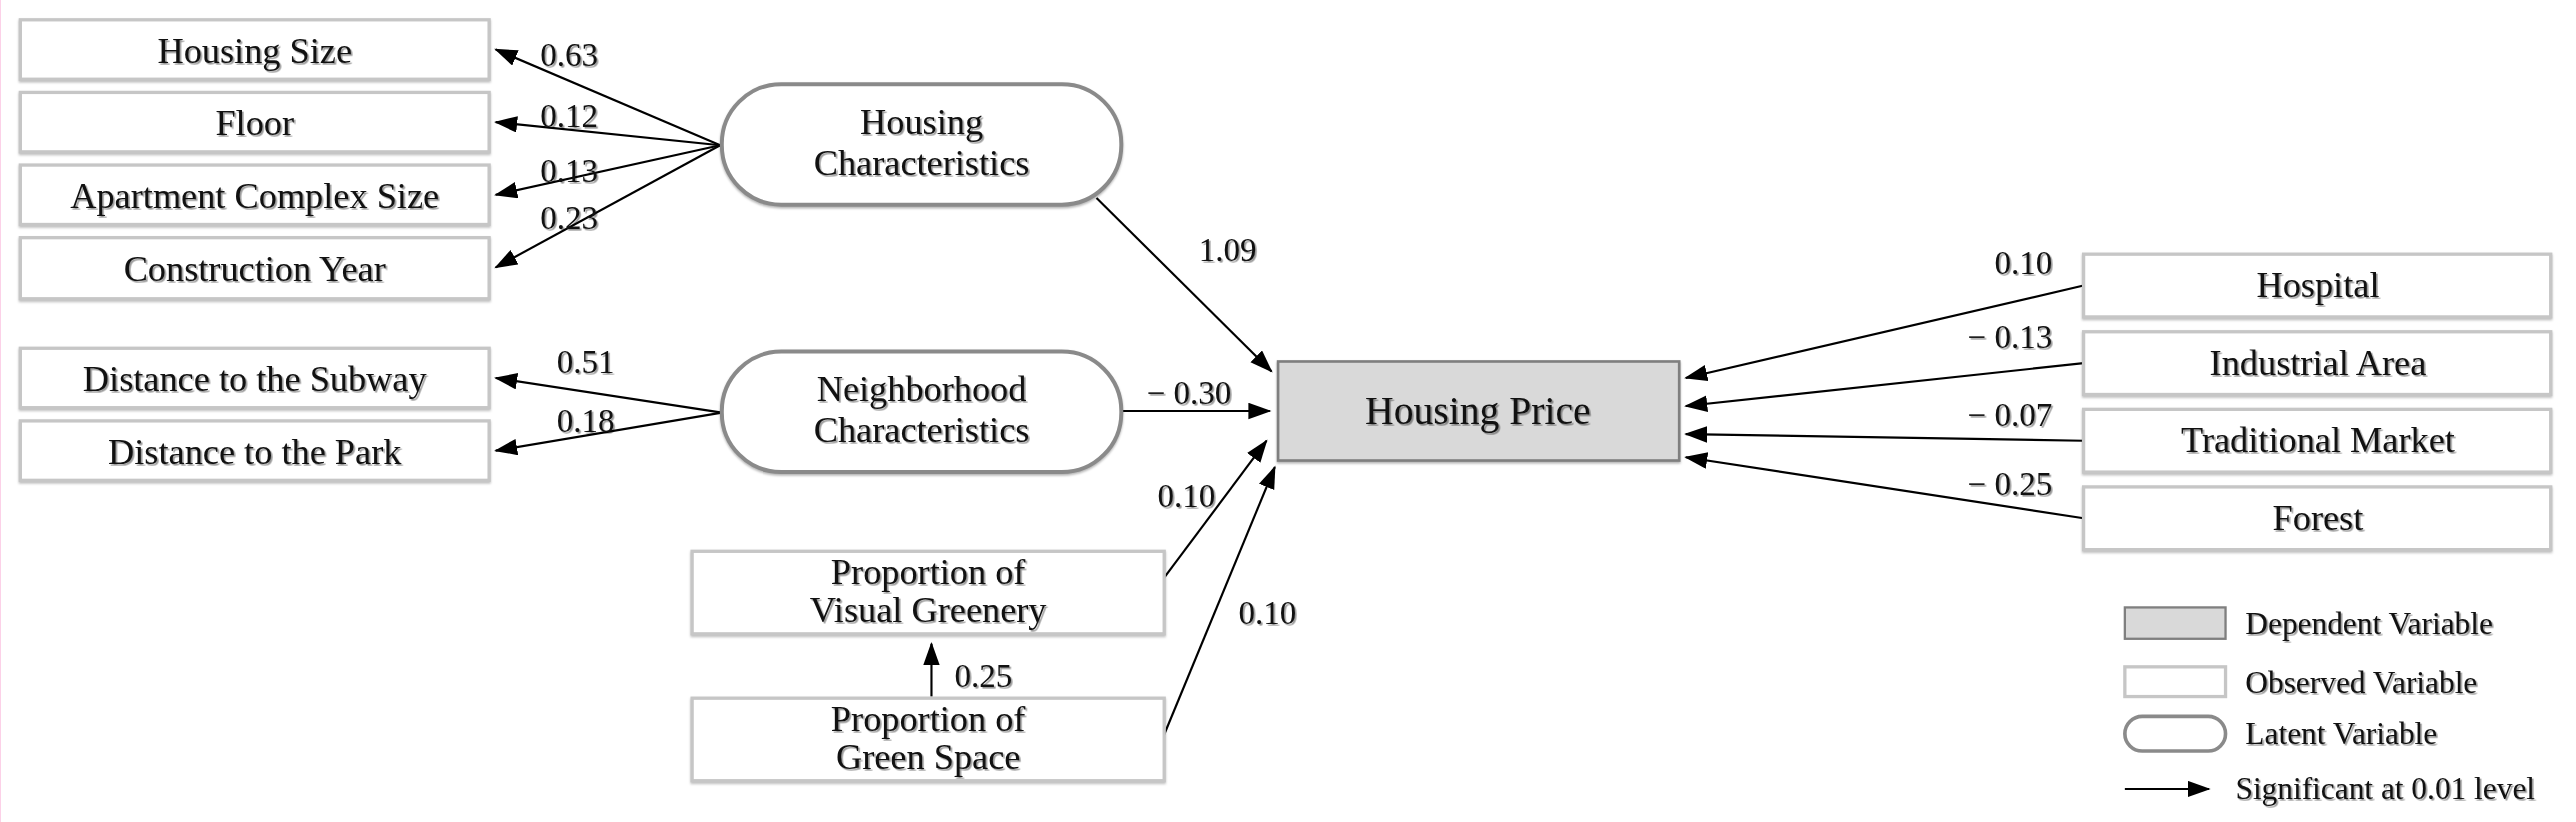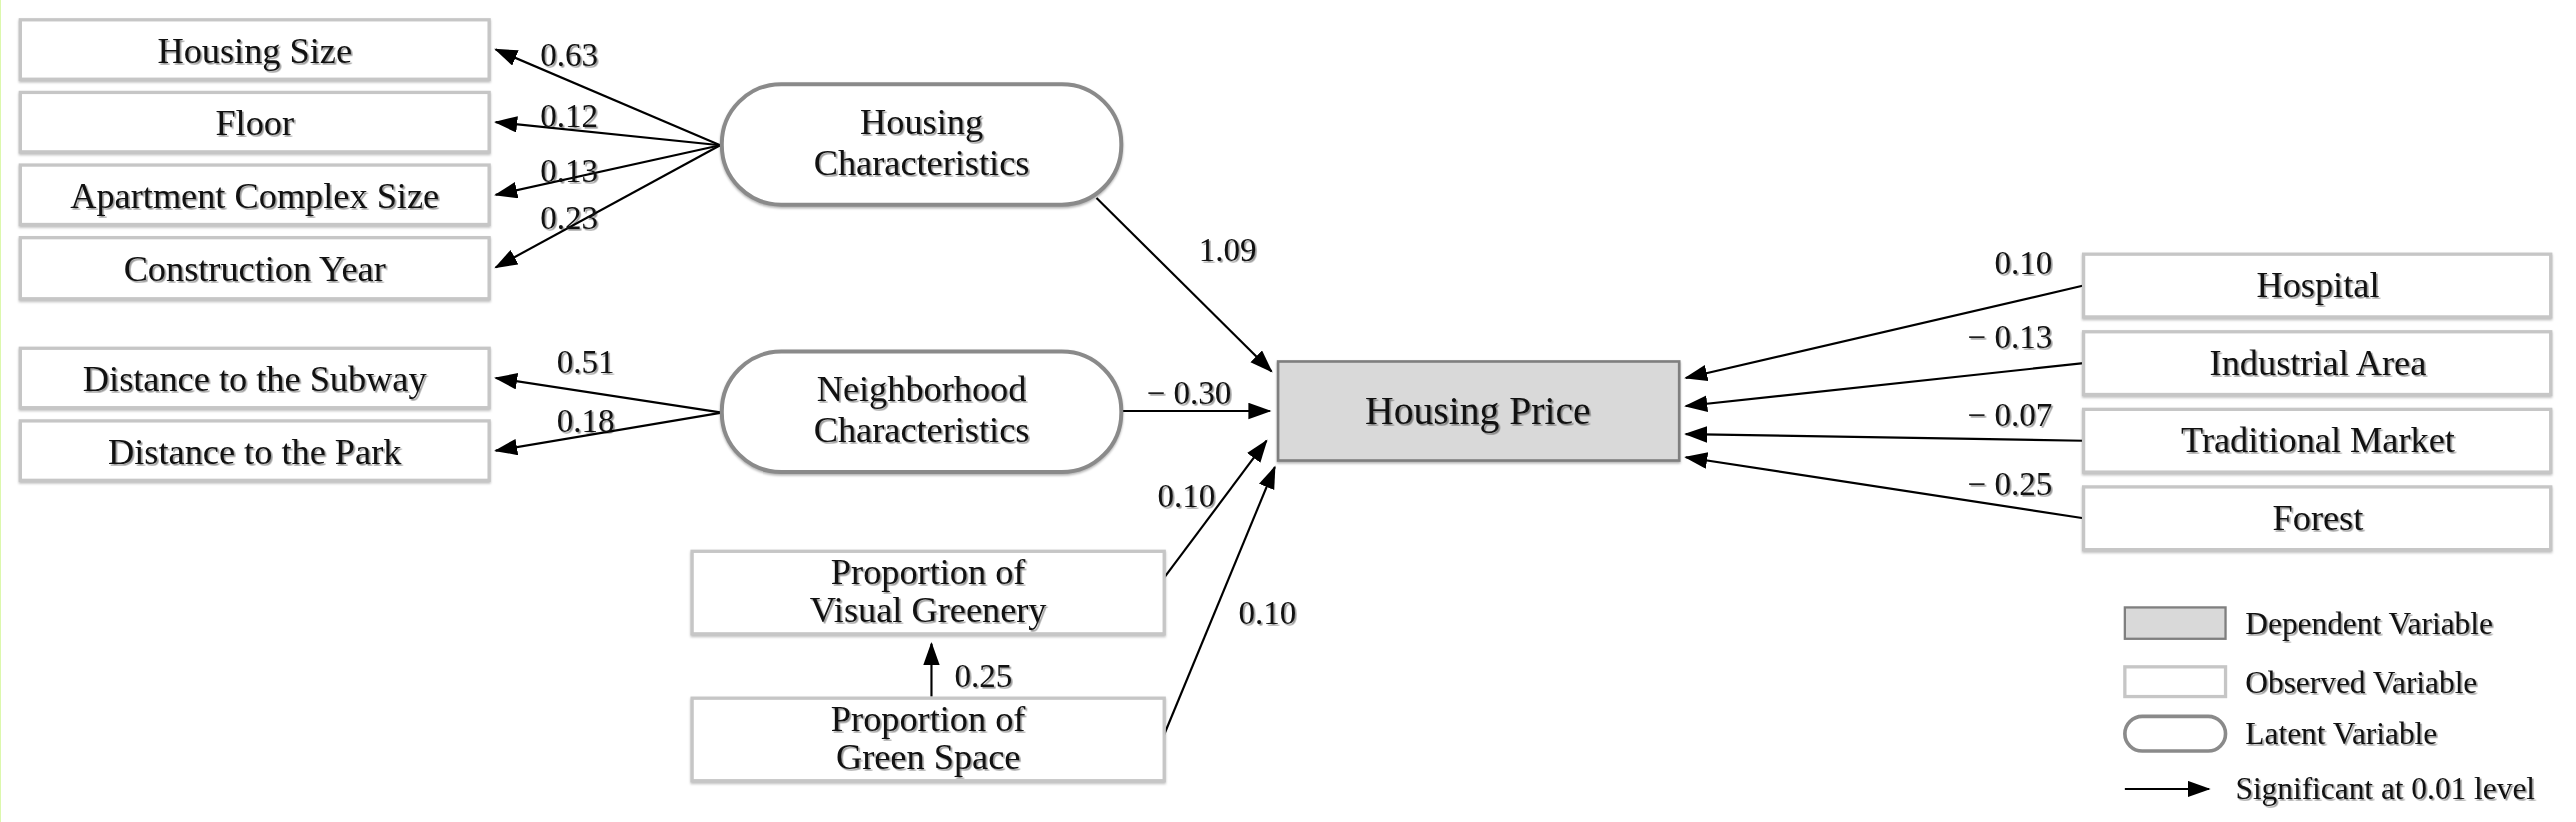--- a/index.html
+++ b/index.html
@@ -1,19 +1,19 @@
 <!DOCTYPE html>
 <html style="font-size:9.7px"><head>
 <meta charset="utf-8">
 <style>
   html, body { margin: 0; padding: 0; background: #ffffff; }
   .stage {
     width: 2340px;
     height: 822px;
-    background: #bef264;
+    background: #f9a8d4;
     font-family: "Liberation Serif", "DejaVu Serif", serif;
   }
   svg { display: block; overflow: visible; }
   .t {
     font-family: "Liberation Serif", "DejaVu Serif", serif;
     fill: #111111;
     filter: drop-shadow(1px 1.2px 0.4px rgba(0,0,0,0.40));
   }
   .nodelbl  { font-size: 22px; }
   .biglbl   { font-size: 24px; }

